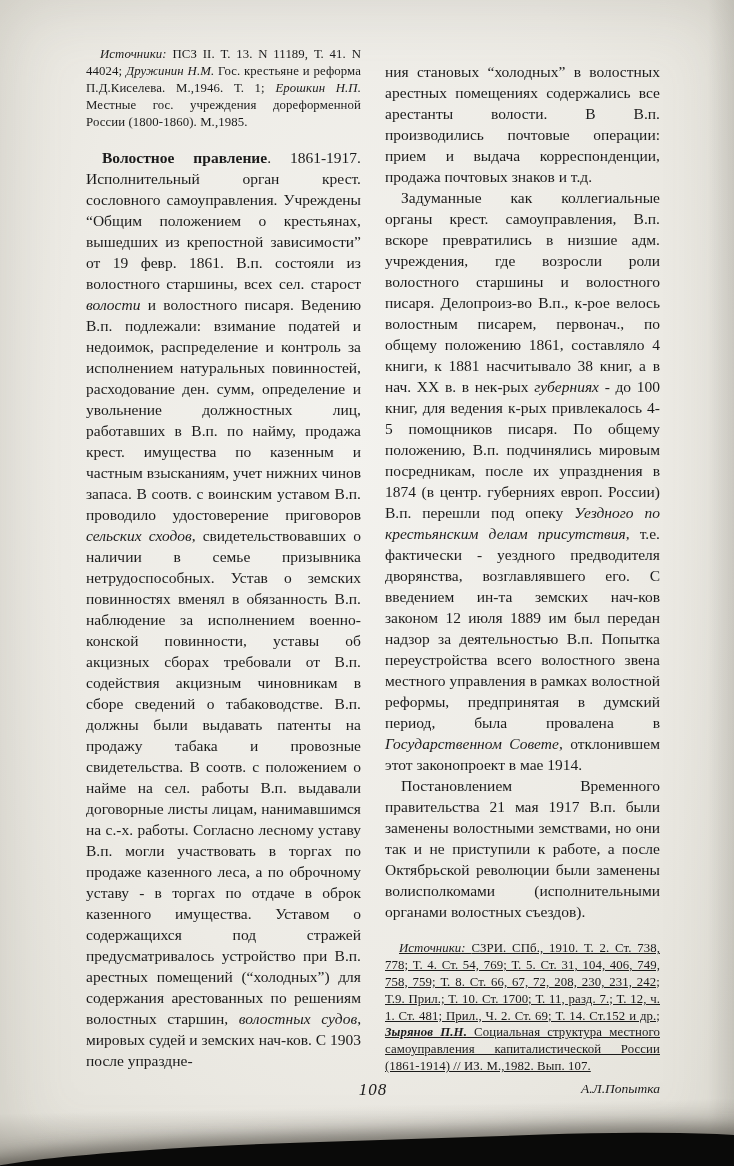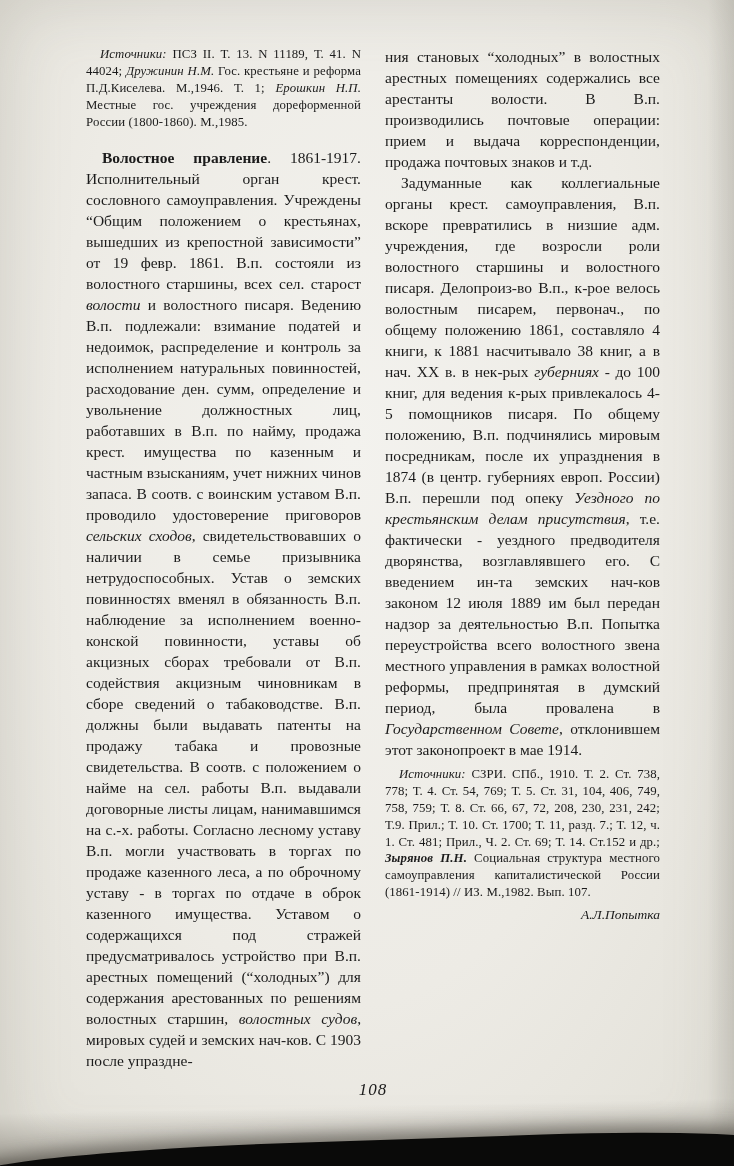--- a/index.html
+++ b/index.html
@@ -58,22 +58,22 @@
     line-height: 21px;
     text-align: justify;
     text-indent: 16px;
   }
   .body-text {
     font-size: 15.5px;
     line-height: 21px;
     text-align: justify;
     text-indent: 16px;
   }
-  .no-indent { text-indent: 0; }
-  .sources-bottom { margin-top: 6px; }
+  .no-indent { text-indent: 0; margin-top: 15px; }
+  .sources-bottom { margin-top: 18px; text-decoration: underline; }
   .src-author { font-weight: bold; }
   .page-number {
     position: absolute;
     left: 86px;
     width: 574px;
     top: 1080px;
     text-align: center;
     font-size: 17px;
     font-style: italic;
     letter-spacing: 1px;
@@ -107,20 +107,21 @@
     <div class="text-area">
 
       <div class="col">
         <p class="sources"><i>Источники: </i><span>ПСЗ II. Т. 13. N 11189, Т. 41. N 44024; </span><i>Дружинин Н.М.</i><span> Гос. крестьяне и реформа П.Д.Киселева. М.,1946. Т. 1; </span><i>Ерошкин Н.П.</i><span> Местные гос. учреждения дореформенной России (1800-1860). М.,1985.</span></p>
         <p class="entry"><b>Волостное правление</b><span>. 1861-1917. Исполнительный орган крест. сословного самоуправления. Учреждены “Общим положением о крестьянах, вышедших из крепостной зависимости” от 19 февр. 1861. В.п. состояли из волостного старшины, всех сел. старост </span><i>волости</i><span> и волостного писаря. Ведению В.п. подлежали: взимание податей и недоимок, распределение и контроль за исполнением натуральных повинностей, расходование ден. сумм, определение и увольнение должностных лиц, работавших в В.п. по найму, продажа крест. имущества по казенным и частным взысканиям, учет нижних чинов запаса. В соотв. с воинским уставом В.п. проводило удостоверение приговоров </span><i>сельских сходов</i><span>, свидетельствовавших о наличии в семье призывника нетрудоспособных. Устав о земских повинностях вменял в обязанность В.п. наблюдение за исполнением военно-конской повинности, уставы об акцизных сборах требовали от В.п. содействия акцизным чиновникам в сборе сведений о табаководстве. В.п. должны были выдавать патенты на продажу табака и провозные свидетельства. В соотв. с положением о найме на сел. работы В.п. выдавали договорные листы лицам, нанимавшимся на с.-х. работы. Согласно лесному уставу В.п. могли участвовать в торгах по продаже казенного леса, а по оброчному уставу - в торгах по отдаче в оброк казенного имущества. Уставом о содержащихся под стражей предусматривалось устройство при В.п. арестных помещений (“холодных”) для содержания арестованных по решениям волостных старшин, </span><i>волостных судов</i><span>, мировых судей и земских нач-ков. С 1903 после упраздне-</span></p>
       </div>
 
       <div class="col">
         <p class="body-text no-indent">ния становых “холодных” в волостных арестных помещениях содержались все арестанты волости. В В.п. производились почтовые операции: прием и выдача корреспонденции, продажа почтовых знаков и т.д.</p>
         <p class="body-text"><span>Задуманные как коллегиальные органы крест. самоуправления, В.п. вскоре превратились в низшие адм. учреждения, где возросли роли волостного старшины и волостного писаря. Делопроиз-во В.п., к-рое велось волостным писарем, первонач., по общему положению 1861, составляло 4 книги, к 1881 насчитывало 38 книг, а в нач. XX в. в нек-рых </span><i>губерниях</i><span> - до 100 книг, для ведения к-рых привлекалось 4-5 помощников писаря. По общему положению, В.п. подчинялись мировым посредникам, после их упразднения в 1874 (в центр. губерниях европ. России) В.п. перешли под опеку </span><i>Уездного по крестьянским делам присутствия</i><span>, т.е. фактически - уездного предводителя дворянства, возглавлявшего его. С введением ин-та земских нач-ков законом 12 июля 1889 им был передан надзор за деятельностью В.п. Попытка переустройства всего волостного звена местного управления в рамках волостной реформы, предпринятая в думский период, была провалена в </span><i>Государственном Совете</i><span>, отклонившем этот законопроект в мае 1914.</span></p>
+        <p class="body-text">Постановлением Временного правительства 21 мая 1917 В.п. были заменены волостными земствами, но они так и не приступили к работе, а после Октябрьской революции были заменены волисполкомами (исполнительными органами волостных съездов).</p>
         <p class="sources sources-bottom"><i>Источники: </i><span>СЗРИ. СПб., 1910. Т. 2. Ст. 738, 778; Т. 4. Ст. 54, 769; Т. 5. Ст. 31, 104, 406, 749, 758, 759; Т. 8. Ст. 66, 67, 72, 208, 230, 231, 242; Т.9. Прил.; Т. 10. Ст. 1700; Т. 11, разд. 7.; Т. 12, ч. 1. Ст. 481; Прил., Ч. 2. Ст. 69; Т. 14. Ст.152 и др.; </span><i class="src-author">Зырянов П.Н.</i><span> Социальная структура местного самоуправления капиталистической России (1861-1914) // ИЗ. М.,1982. Вып. 107.</span></p>
         <p class="byline">А.Л.Попытка</p>
       </div>
 
     </div>
 
     <div class="page-number">108</div>
 
     <div class="edge-right"></div>
     <div class="vignette"></div>

